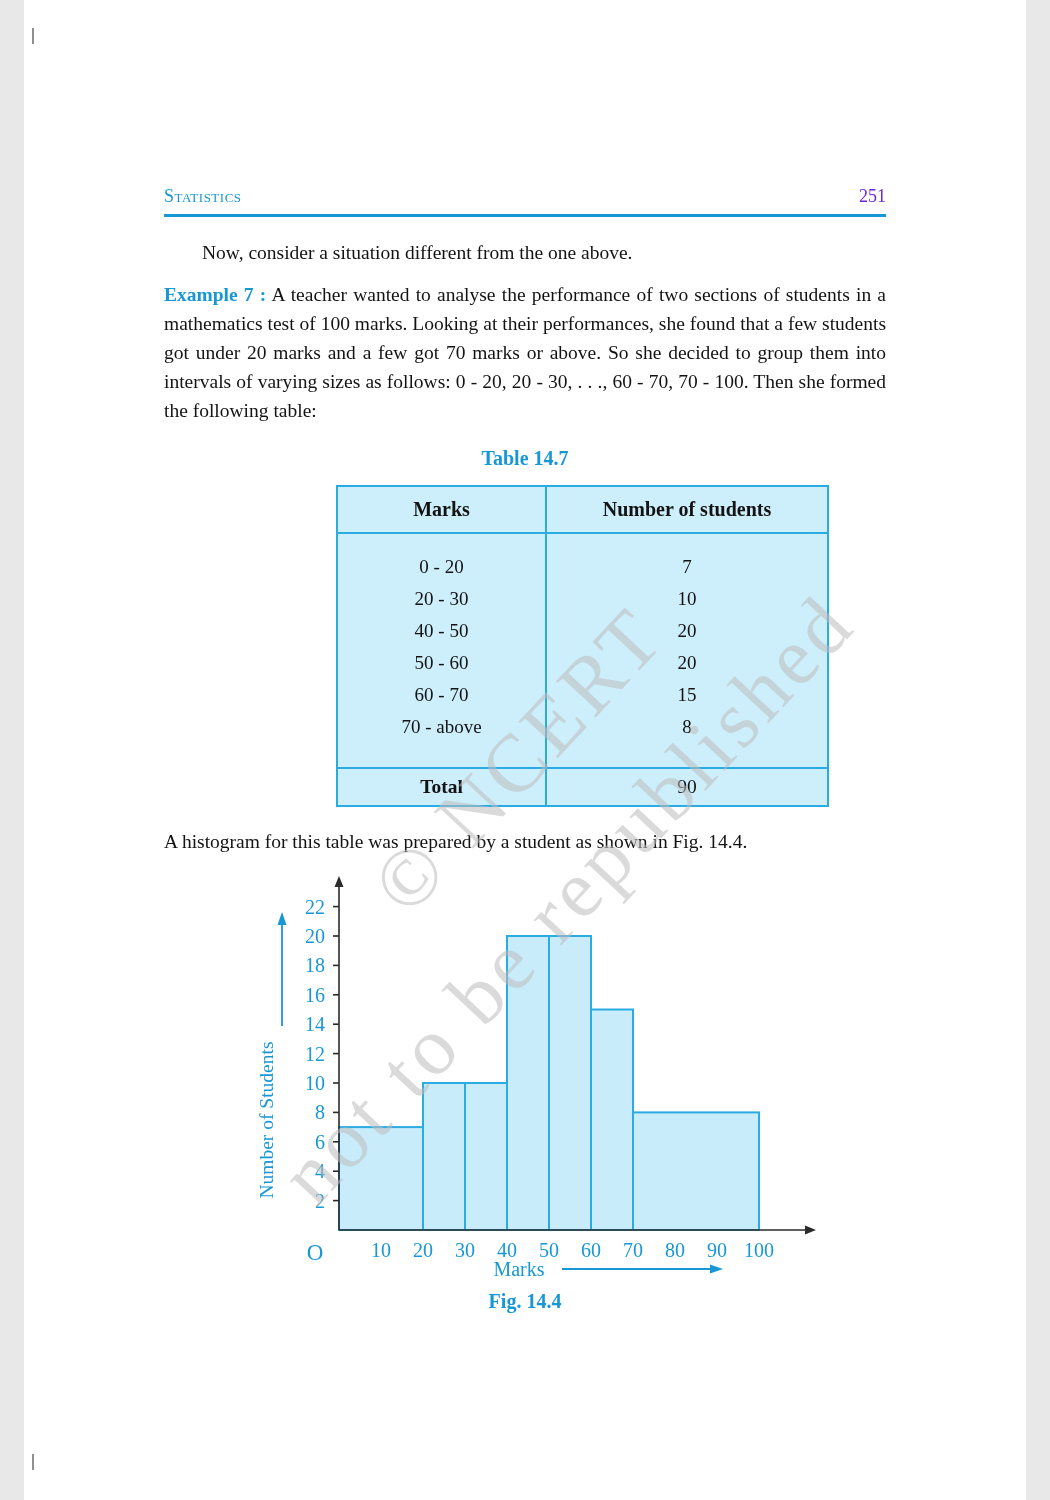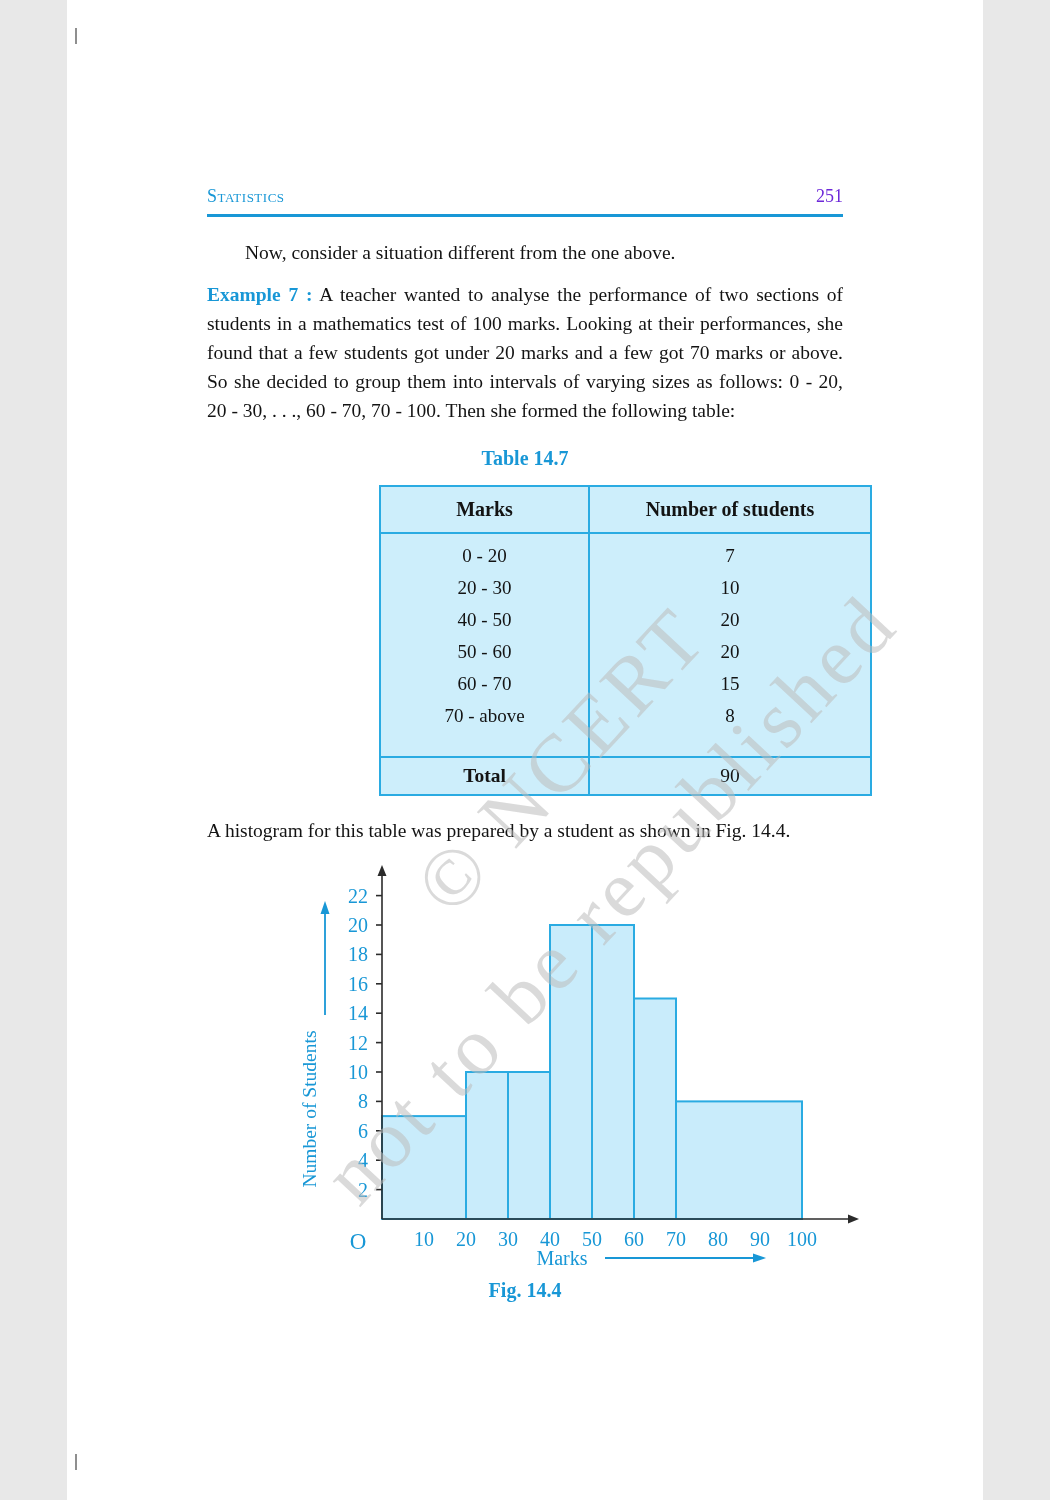--- a/index.html
+++ b/index.html
@@ -1,17 +1,17 @@
 <!DOCTYPE html>
 <html><head>
 <meta charset="utf-8">
 <style>
   html,body{margin:0;padding:0;background:#e8e8e8;}
   .page{
-    position:relative;width:916px;height:1500px;background:#ffffff;
+    position:relative;width:1002px;height:1500px;background:#ffffff;
     margin:0 auto;overflow:hidden;
     font-family:"Liberation Serif", serif;color:#131313;
   }
   .crop-mark{position:absolute;width:2px;height:16px;background:#8f8f8f;}
   .cm-tl{left:8px;top:28px;}
   .cm-tr{left:1040px;top:28px;}
   .cm-bl{left:8px;top:1454px;}
   .cm-br{left:1040px;top:1454px;}
 
   .content{position:relative;padding:186px 140px 0 140px;z-index:2;}
@@ -31,21 +31,21 @@
 
   .marks-table{
     border-collapse:collapse;table-layout:fixed;
     width:493px;margin-top:15px;margin-left:172px;
     background:#cdeefb;border:2px solid #2aabe2;
     text-align:center;
   }
   .marks-table th{font-size:20px;font-weight:bold;padding:11px 0;border-bottom:2px solid #2aabe2;}
   .marks-table th:first-child, .marks-table td:first-child{border-right:2px solid #2aabe2;width:207px;}
   .marks-table tbody td{font-size:19px;line-height:26px;padding:3px 0;}
-  .marks-table tbody tr:first-child td{padding-top:9px;}
+  .marks-table tbody tr:first-child td{padding-top:20px;}
   .marks-table tbody tr:last-child td{padding-bottom:27px;}
   .marks-table tfoot td{border-top:2px solid #2aabe2;font-size:19.5px;padding:7px 0;}
   .total-label{font-weight:bold;}
 
   .figure{margin-top:12px;}
   .figure svg{display:block;margin-left:88px;}
   .figure svg text{font-family:"Liberation Serif", serif;}
   .fig-caption{text-align:center;color:#1897d6;font-weight:bold;font-size:20px;margin-top:2px;}
 
   .wm{

